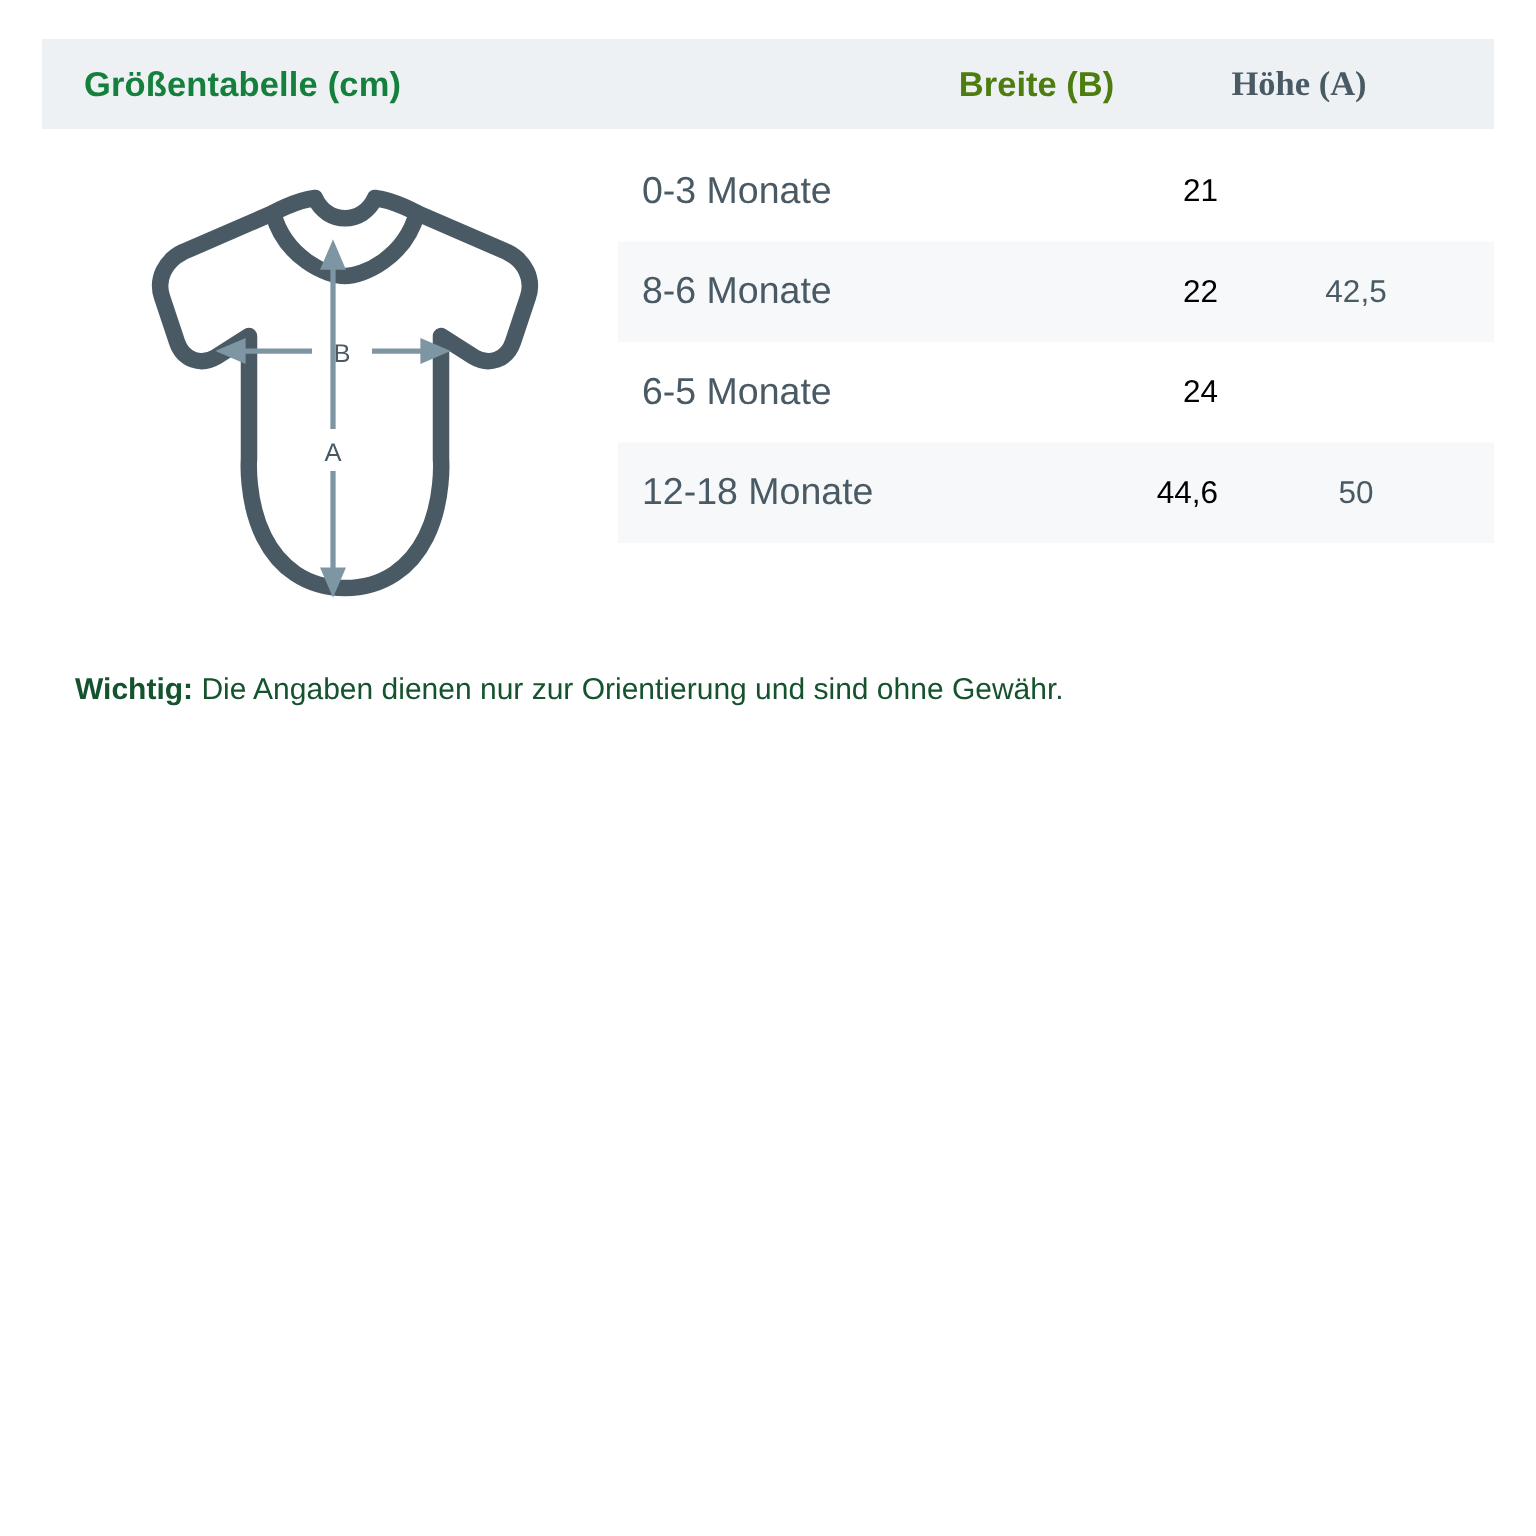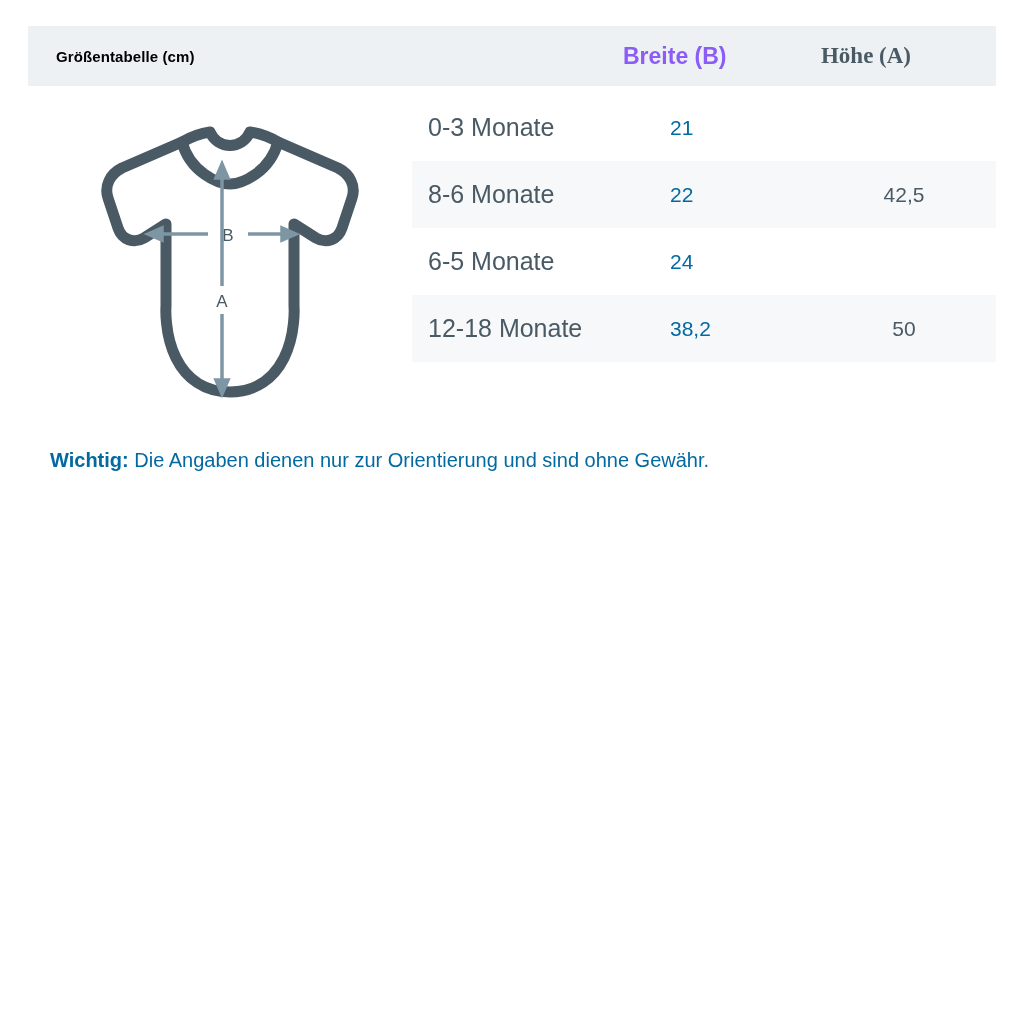--- a/index.html
+++ b/index.html
@@ -28,33 +28,33 @@
     top: 26px;
     width: 968px;
     height: 60px;
     background: #eef1f3;
     display: flex;
     align-items: center;
   }
   .header-title {
     position: absolute;
     left: 28px;
-    font-size: 15px;
+    font-size: 23px;
     font-weight: bold;
-    color: #000000;
+    color: #15803d;
     letter-spacing: 0.1px;
   }
   .header-col-b {
     position: absolute;
     left: 595px;
     width: 136px;
-    text-align: left;
+    text-align: center;
     font-size: 23px;
     font-weight: bold;
-    color: #8b5cf6;
+    color: #4d7c0f;
   }
   .header-col-a {
     position: absolute;
     left: 770px;
     width: 136px;
     text-align: center;
     font-size: 23px;
     font-weight: bold;
     color: #4a5a65;
     font-family: Liberation Serif, serif;
@@ -78,23 +78,23 @@
   }
   .cell-size {
     width: 258px;
     padding-left: 16px;
     box-sizing: border-box;
     font-size: 25px;
     color: #4a5a65;
   }
   .cell-b {
     width: 142px;
-    text-align: left;
+    text-align: right;
     font-size: 21px;
-    color: #0369a1;
+    color: #000000;
   }
   .cell-a {
     width: 184px;
     text-align: center;
     font-size: 21px;
     color: #4a5a65;
   }
 
   
   .illustration {
@@ -106,21 +106,21 @@
   }
 
   
   .footnote {
     position: absolute;
     left: 50px;
     top: 443px;
     width: 930px;
     font-size: 20px;
     line-height: 34px;
-    color: #0369a1;
+    color: #14532d;
   }
 </style>
 </head>
 <body>
 
 <div class="sheet">
 
   <div class="header-band">
     <div class="header-title">Größentabelle (cm)</div>
     <div class="header-col-b">Breite (B)</div>
@@ -186,21 +186,21 @@
       <div class="cell-a">42,5</div>
     </div>
 
     <div class="row">
       <div class="cell-size">6-5 Monate</div>
       <div class="cell-b">24</div>
     </div>
 
     <div class="row alt">
       <div class="cell-size">12-18 Monate</div>
-      <div class="cell-b">38,2</div>
+      <div class="cell-b">44,6</div>
       <div class="cell-a">50</div>
     </div>
 
   </div>
 
   <div class="footnote">
     <span style="font-weight:bold;">Wichtig:</span><span> Die Angaben dienen nur zur Orientierung und sind ohne Gewähr.</span><br>
   </div>
 
 </div>

